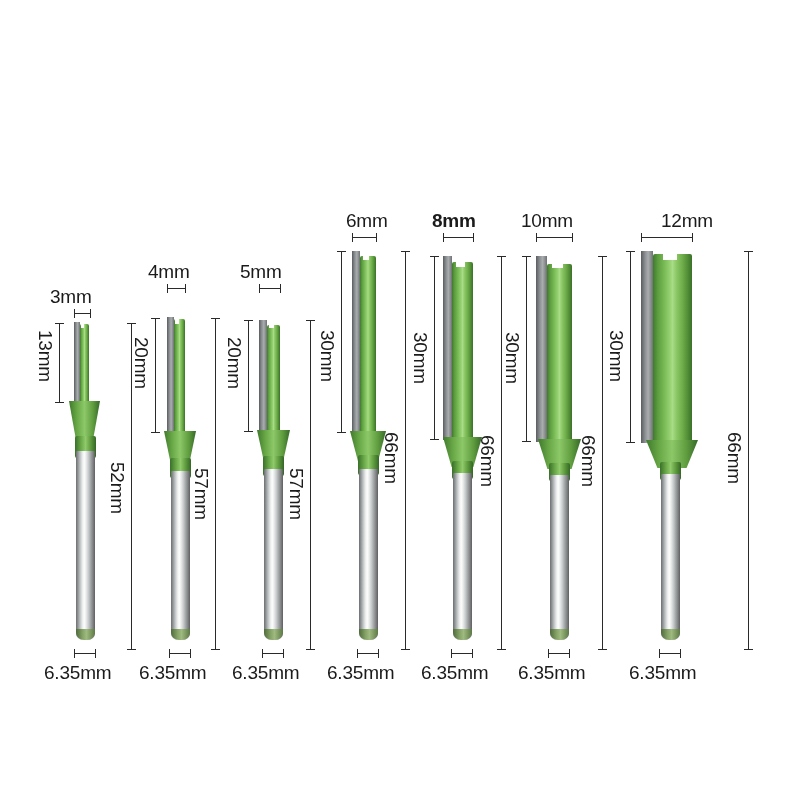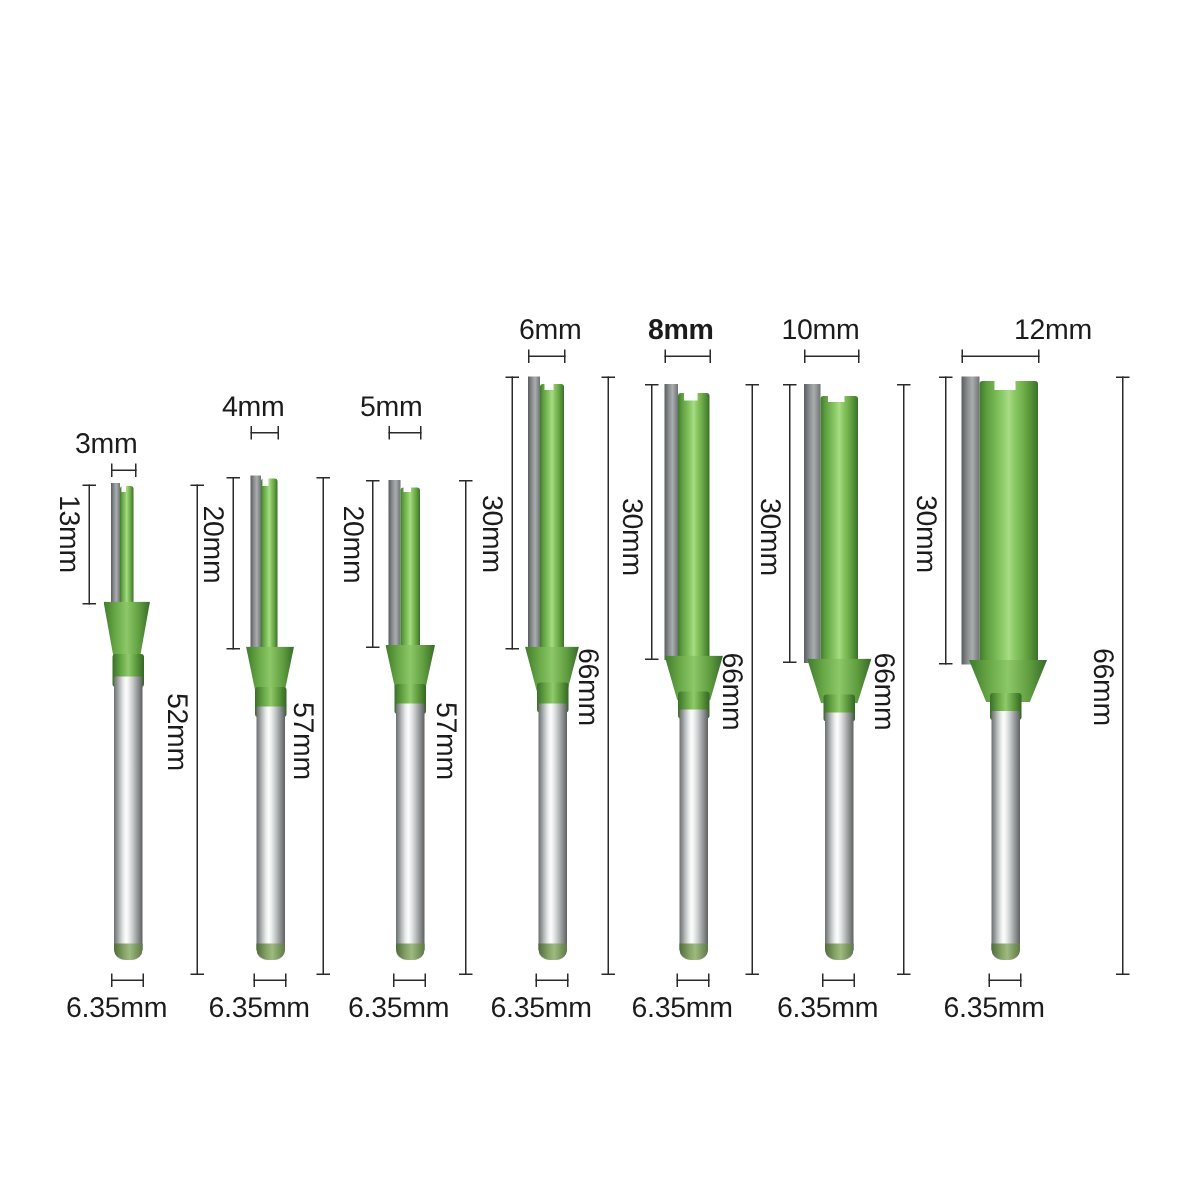--- a/index.html
+++ b/index.html
@@ -220,21 +220,21 @@
 
   <div class="bit">
     <div class="wing" style="left:641px; top:251px; width:12px; height:192px;"></div>
     <div class="body" style="left:653px; top:254px; width:39px; height:189px;"></div>
     <div class="notch" style="left:663px; top:251px; width:14px; height:9px;"></div>
     <div class="neck" style="left:646px; top:440px; width:52px; height:28px;"></div>
     <div class="collar" style="left:660px;top:462px; width:21px; height:18px;"></div>
     <div class="shank" style="left:661px; top:474px; width:19px; height:166px;"></div>
     <div class="shank-tip" style="left:661px; top:629px; width:19px; height:11px;"></div>
 
-    <div class="lbl" style="left:676px; top:211px;">12mm</div>
+    <div class="lbl" style="left:661px; top:211px;">12mm</div>
     <div class="dimh" style="left:641px; top:237px; width:52px;"></div>
 
     <div class="dimv" style="left:630px; top:251px; height:192px;"></div>
     <div class="lbl vert" style="left:626px; top:330px;">30mm</div>
 
     <div class="dimv" style="left:748px; top:251px; height:399px;"></div>
     <div class="lbl vert" style="left:744px; top:432px;">66mm</div>
 
     <div class="dimh" style="left:659px; top:653px; width:22px;"></div>
     <div class="lbl" style="left:629px; top:663px;">6.35mm</div>

